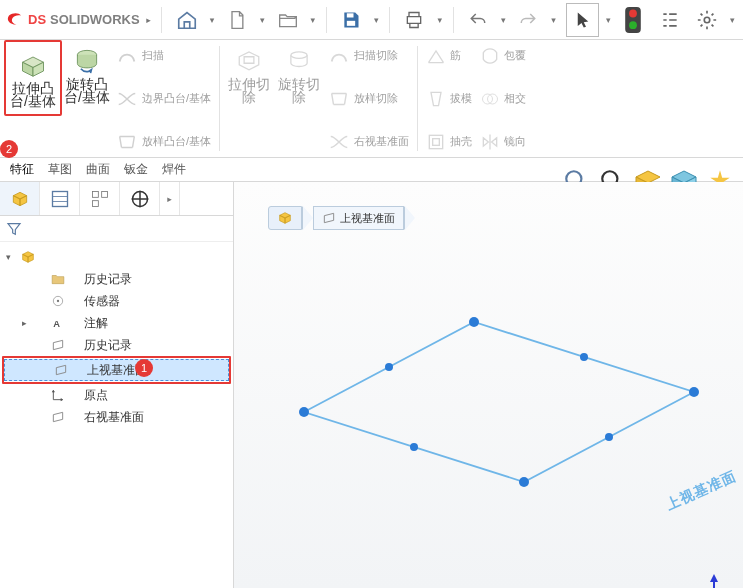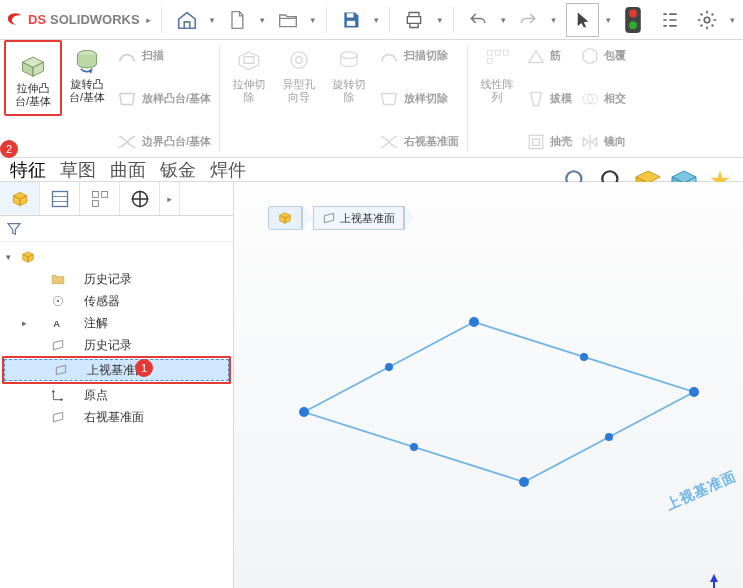--- a/index.html
+++ b/index.html
@@ -14,32 +14,32 @@
   .dd { width: 10px; font-size: 9px; color: #777; display:flex; align-items:center; justify-content:center;}
   .titlebar .spacer { flex: 1; }
   .cursor-box { border:1px solid #bbb; width:34px; height:34px; display:flex; align-items:center; justify-content:center;}
   .stoplight { width:18px; height:26px; }
 
   
   .ribbon { height: 118px; border-bottom: 1px solid #d8d8d8; display: flex; padding-left: 4px; }
   .rb-col { display: flex; flex-direction: column; align-items: center; justify-content: flex-start; padding: 4px 2px; }
   .rb-big { width: 50px; text-align: center; }
   .rb-big .ico { height: 32px; display:flex; align-items:center; justify-content:center; }
-  .rb-big .lbl { font-size: 11px; line-height: 13px; margin-top: 2px; color:#333;}
+  .rb-big .lbl { font-size: 14px; line-height: 13px; margin-top: 2px; color:#333;}
   .rb-disabled .lbl { color:#a0a0a0; }
   .rb-disabled svg { opacity: .45; }
-  .rb-stack { display:flex; flex-direction:column; gap:20px; padding:4px 2px;font-weight:bold; }
+  .rb-stack { display:flex; flex-direction:column; gap:20px; padding:4px 2px; }
   .rb-row { display:flex; align-items:center; gap:4px; height:34px; padding:0 2px;}
   .rb-row .lbl { font-size:11px; color:#a0a0a0; white-space:nowrap;}
   .rb-sep { width:1px; background:#e2e2e2; margin:6px 4px; }
   .highlight-box { border:2px solid #e53935; border-radius:2px; padding:2px;}
   .circle-badge { position:absolute; width:18px; height:18px; border-radius:50%; background:#e53935; color:#fff; font-size:11px; display:flex; align-items:center; justify-content:center; }
 
   
-  .tabbar { height: 24px; display: flex; border-bottom: 1px solid #d8d8d8; gap: 14px; padding-left: 10px; font-size: 18px; color:#555;}
+  .tabbar { height: 24px; display: flex; align-items: center; border-bottom: 1px solid #d8d8d8; gap: 14px; padding-left: 10px; font-size: 12px; color:#555;}
   .tabbar .tab.active { color:#000; }
   .view-icons { position:absolute; right:8px; top:166px; display:flex; gap:6px; }
   .view-icons .vi { width:30px; height:30px; display:flex; align-items:center; justify-content:center; }
 
   
   .bodysplit { display:flex; height: calc(588px - 40px - 118px - 24px); }
   .leftpanel { width: 234px; border-right:1px solid #d8d8d8; display:flex; flex-direction:column; }
   .lp-tabs { height:34px; display:flex; border-bottom:1px solid #d8d8d8; }
   .lp-tab { flex:0 0 40px; display:flex; align-items:center; justify-content:center; border-right:1px solid #e6e6e6; }
   .lp-tab.active { background:#eef4fb; }
@@ -191,52 +191,42 @@
 
   <div class="rb-stack rb-disabled">
     <div class="rb-row">
         <svg width="22" height="22" viewBox="0 0 24 24">
           <path fill="none" stroke="#999" stroke-width="2" d="M4 18c2-10 14-10 16 0"></path>
         </svg>
         <span class="lbl">扫描</span>
       </div>
     <div class="rb-row">
         <svg width="22" height="22" viewBox="0 0 24 24">
+          <path fill="none" stroke="#999" stroke-width="1.6" d="M3 6c6 0 12 12 18 12M3 18c6 0 12-12 18-12"></path>
+        </svg>
+        <span class="lbl">边界凸台/基体</span>
+      </div>
+    <div class="rb-row">
+        <svg width="22" height="22" viewBox="0 0 24 24">
           <path fill="none" stroke="#999" stroke-width="1.6" d="M4 6h16M6 18h12M4 6l2 12M20 6l-2 12"></path>
         </svg>
         <span class="lbl">放样凸台/基体</span>
-      </div>
-    <div class="rb-row">
-        <svg width="22" height="22" viewBox="0 0 24 24">
-          <path fill="none" stroke="#999" stroke-width="1.6" d="M3 6c6 0 12 12 18 12M3 18c6 0 12-12 18-12"></path>
-        </svg>
-        <span class="lbl">边界凸台/基体</span>
       </div>
   </div>
 
   <div class="rb-sep"></div>
 
   <div class="rb-col rb-big rb-disabled">
     <div class="ico">
         <svg width="28" height="26" viewBox="0 0 32 32">
           <path fill="none" stroke="#aaa" stroke-width="1.6" d="M4 12l12-6 12 6v10l-12 6-12-6z M10 12h12v8H10z"></path>
         </svg>
       </div>
     <div class="lbl" style="white-space:pre-line">拉伸切
 除</div>
-  </div>
-  <div class="rb-col rb-big rb-disabled">
-    <div class="ico">
-        <svg width="26" height="26" viewBox="0 0 32 32">
-          <circle cx="16" cy="16" r="10" fill="none" stroke="#aaa" stroke-width="1.6"></circle>
-          <circle cx="16" cy="16" r="4" fill="none" stroke="#aaa" stroke-width="1.6"></circle>
-        </svg>
-      </div>
-    <div class="lbl" style="white-space:pre-line">异型孔
-向导</div>
   </div>
   <div class="rb-col rb-big rb-disabled">
     <div class="ico">
         <svg width="26" height="26" viewBox="0 0 32 32">
           <ellipse cx="16" cy="10" rx="10" ry="4" fill="none" stroke="#aaa" stroke-width="1.6"></ellipse>
           <path fill="none" stroke="#aaa" stroke-width="1.6" d="M6 10v10c0 2 4 4 10 4s10-2 10-4V10"></path>
         </svg>
       </div>
     <div class="lbl" style="white-space:pre-line">旋转切
 除</div>
@@ -258,32 +248,20 @@
     <div class="rb-row">
         <svg width="22" height="22" viewBox="0 0 24 24">
           <path fill="none" stroke="#aaa" stroke-width="1.6" d="M3 6c6 0 12 12 18 12M3 18c6 0 12-12 18-12"></path>
         </svg>
         <span class="lbl">右视基准面</span>
       </div>
   </div>
 
   <div class="rb-sep"></div>
 
-  <div class="rb-col rb-big rb-disabled">
-    <div class="ico">
-        <svg width="26" height="26" viewBox="0 0 32 32">
-          <rect x="4" y="4" width="6" height="6" fill="none" stroke="#aaa"></rect>
-          <rect x="14" y="4" width="6" height="6" fill="none" stroke="#aaa"></rect>
-          <rect x="24" y="4" width="6" height="6" fill="none" stroke="#aaa"></rect>
-          <rect x="4" y="14" width="6" height="6" fill="none" stroke="#aaa"></rect>
-        </svg>
-      </div>
-    <div class="lbl" style="white-space:pre-line">线性阵
-列</div>
-  </div>
 
   <div class="rb-stack rb-disabled">
     <div class="rb-row">
         <svg width="20" height="20" viewBox="0 0 24 24">
           <path fill="none" stroke="#aaa" stroke-width="1.6" d="M3 20h18M3 20L12 6l9 14"></path>
         </svg>
         <span class="lbl">筋</span>
       </div>
     <div class="rb-row">
         <svg width="20" height="20" viewBox="0 0 24 24">

